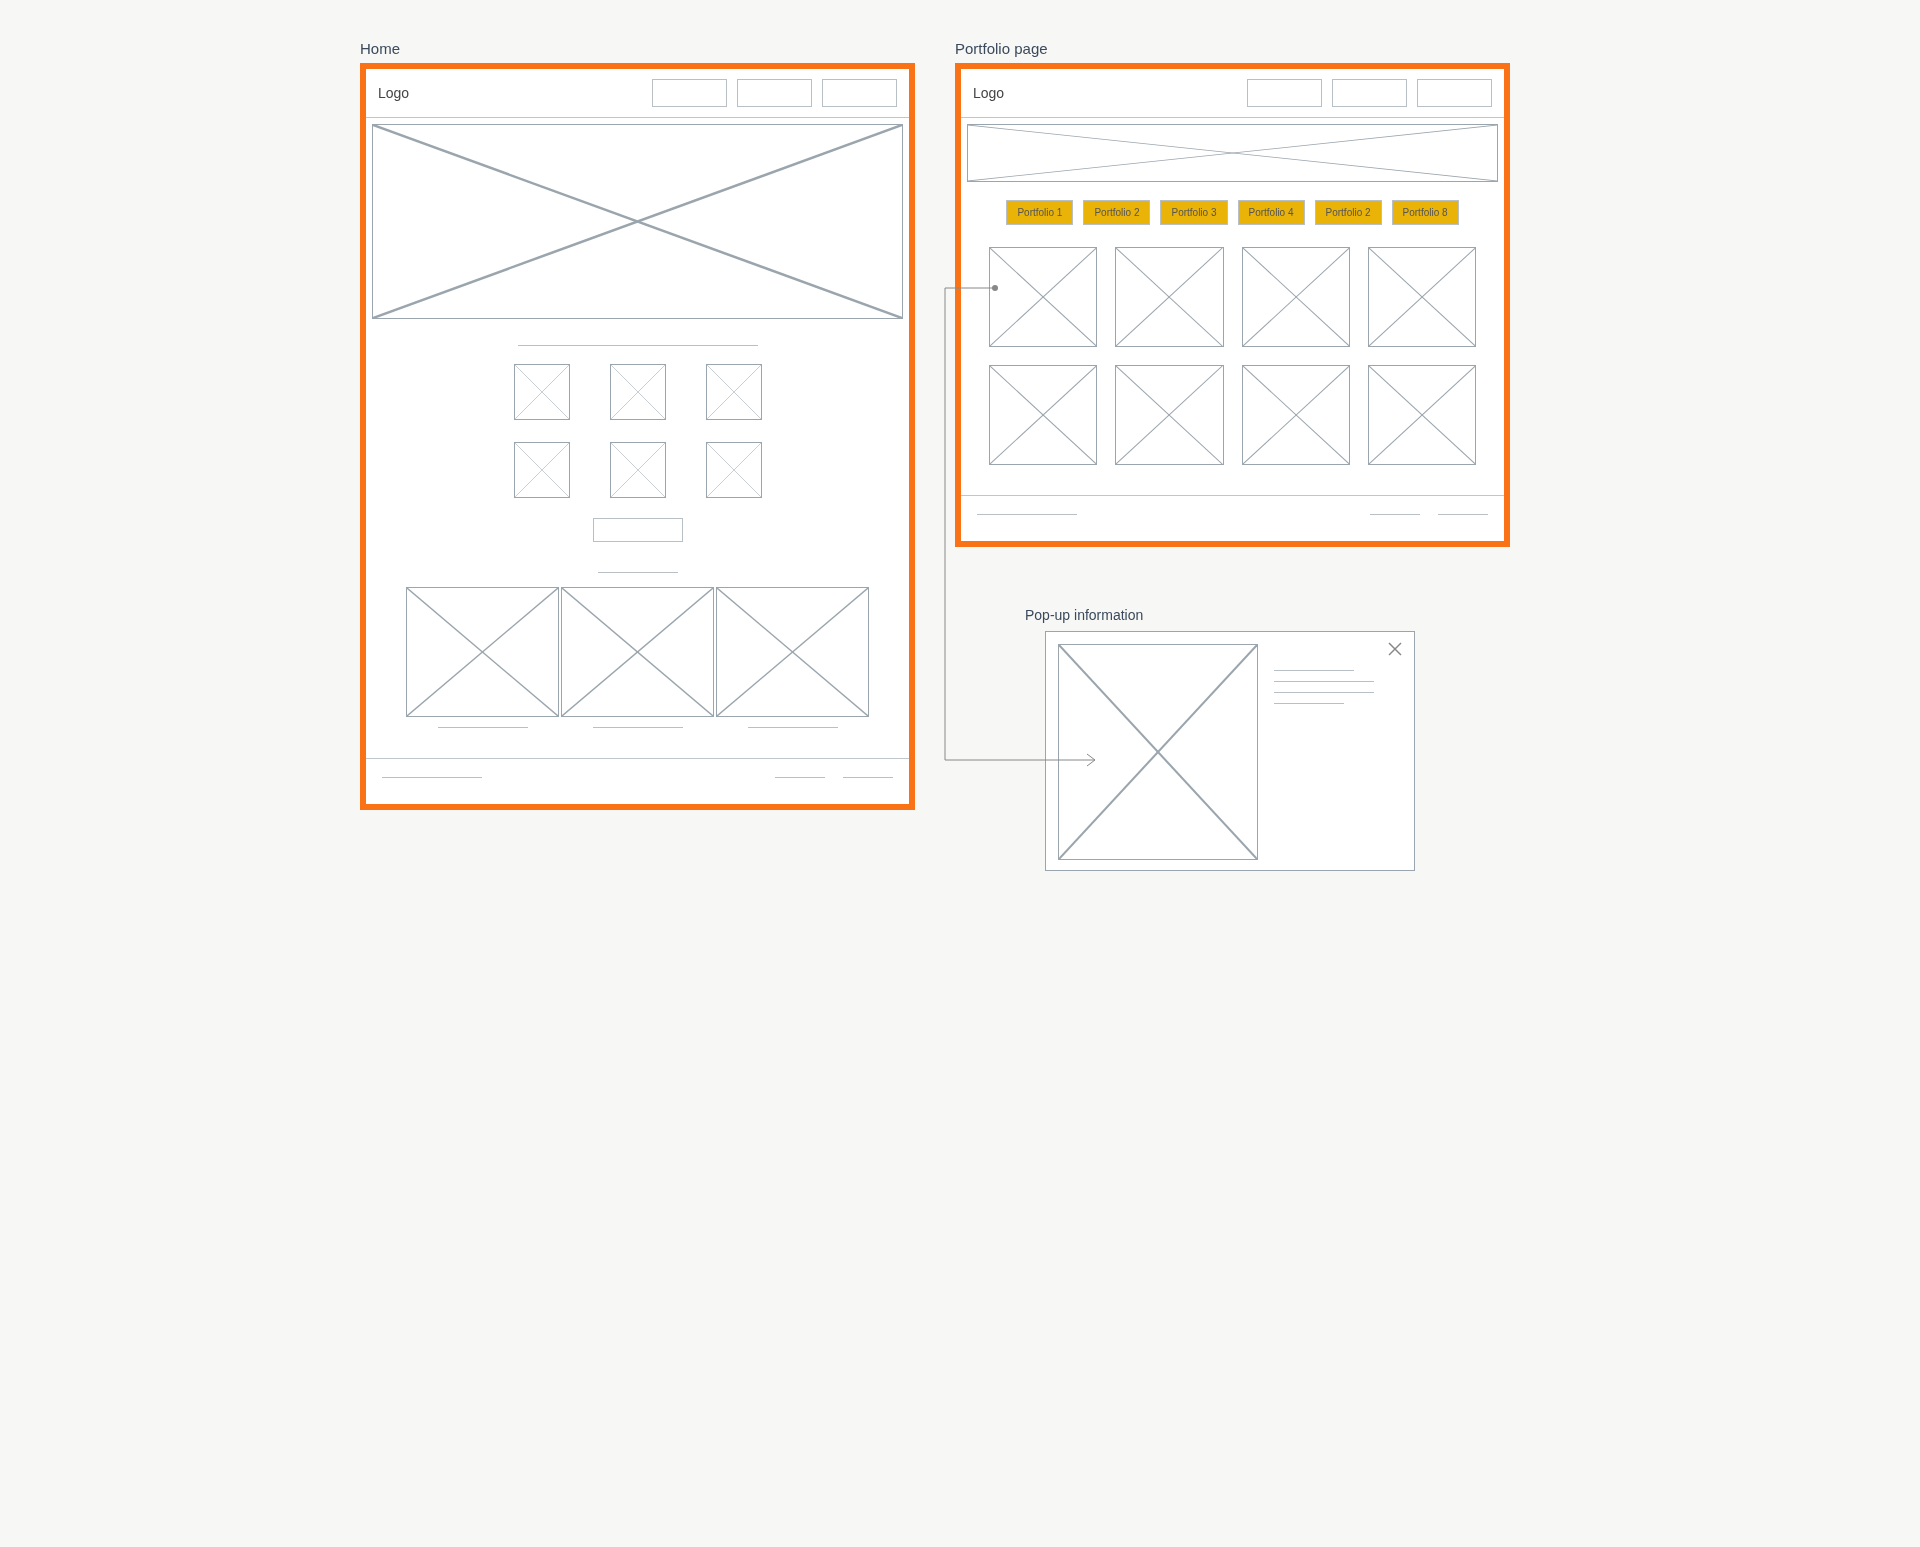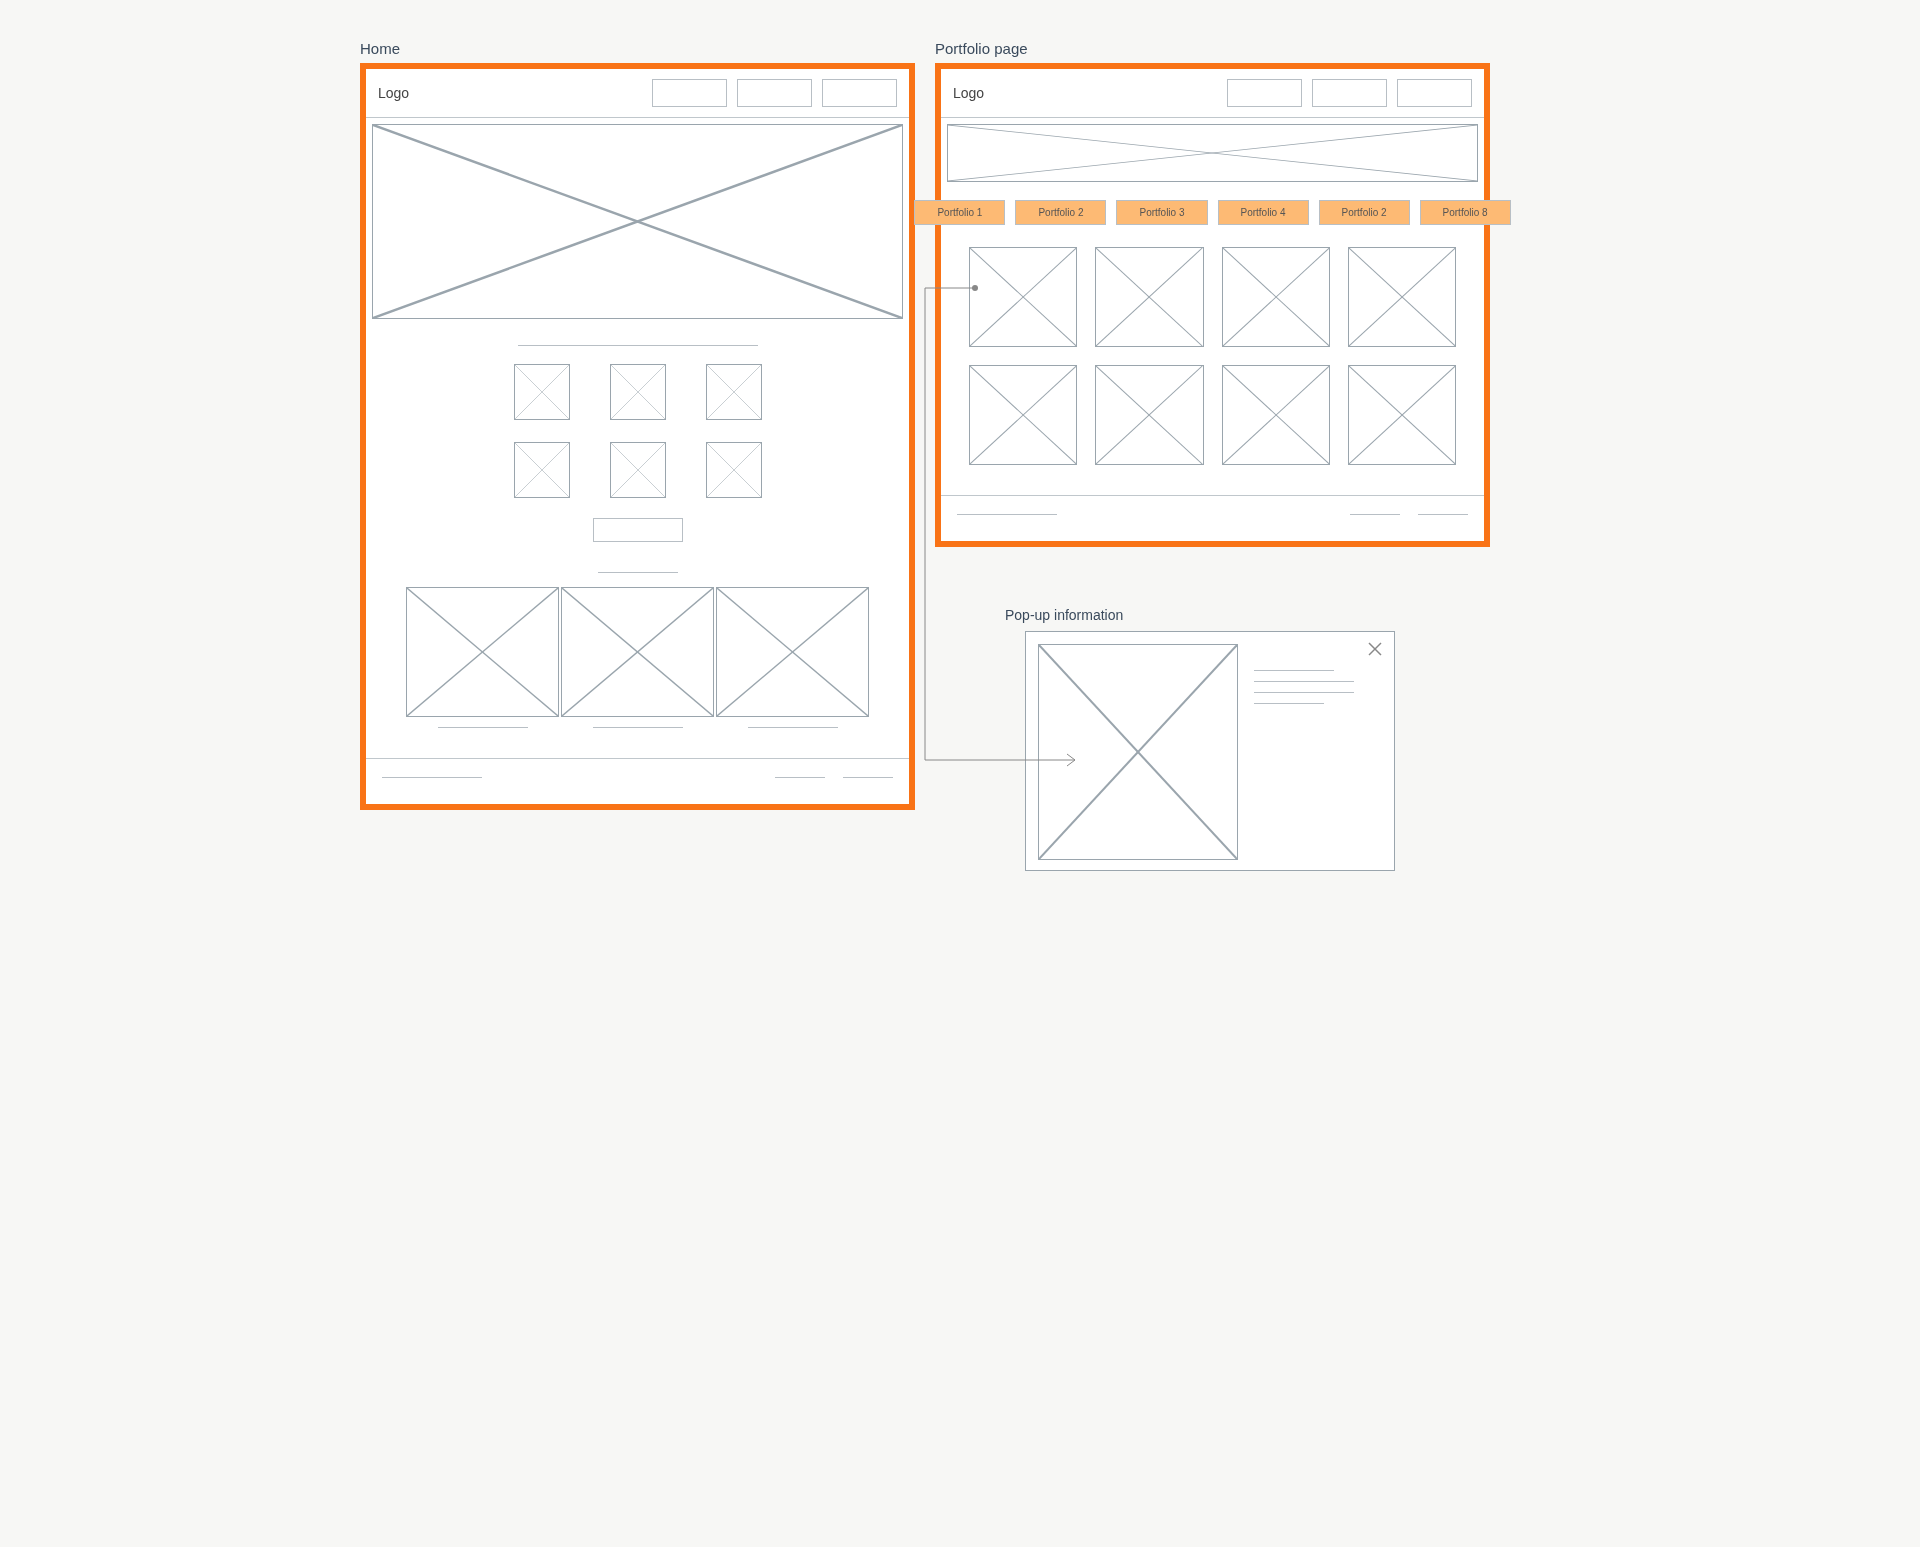--- a/index.html
+++ b/index.html
@@ -24,21 +24,21 @@
       color: #2c3e50;
       margin-bottom: 12px;
     }
     .page-label {
       font-size: 15px;
       color: #3a4a5c;
       margin-bottom: 6px;
     }
     .wireframes-row {
       display: flex;
-      gap: 20px;
+      gap: 40px;
       align-items: flex-start;
     }
     .wireframe-col {
       position: relative;
     }
     .frame {
       border: 6px solid #f97316;
       background: #fff;
     }
     .home-frame {
@@ -167,24 +167,24 @@
     }
     
     .tabs-row {
       display: flex;
       gap: 10px;
       justify-content: center;
       padding: 12px 20px;
     }
     .tab {
       border: 1px solid #b8bfc5;
-      padding: 6px 22px;
+      padding: 6px 10px;
       font-size: 10px;
       color: #555;
-      background: #fdba74;
+      background: #eab308;
       white-space: nowrap;
     }
     .portfolio-grid {
       display: grid;
       grid-template-columns: repeat(4, 1fr);
       gap: 18px;
       padding: 10px 28px 30px;
     }
     .portfolio-grid .ph {
       height: 100px;

